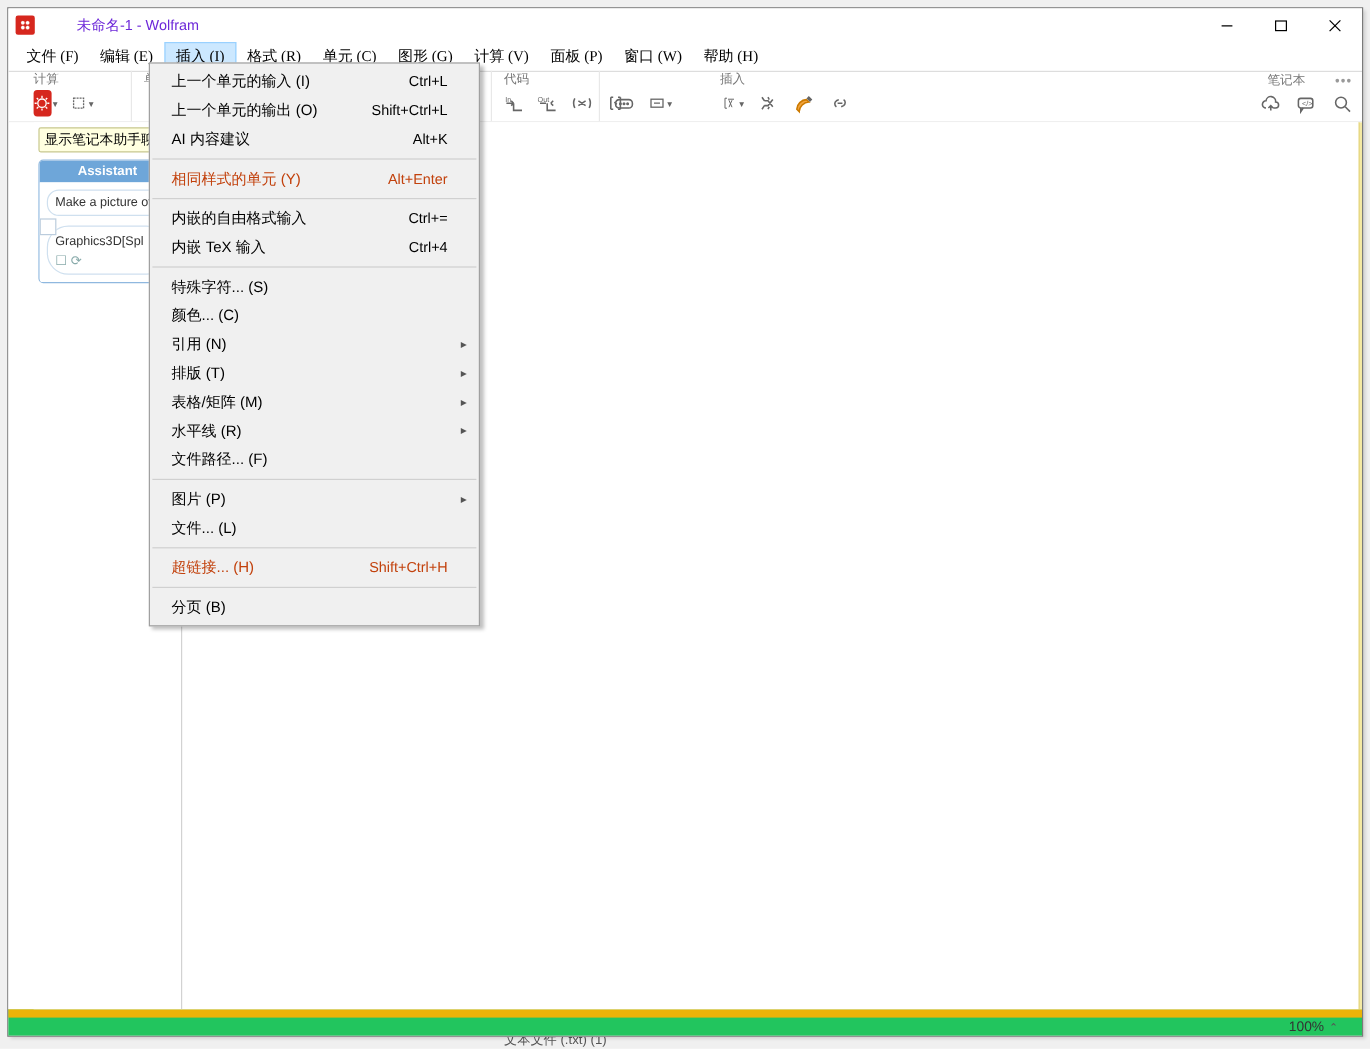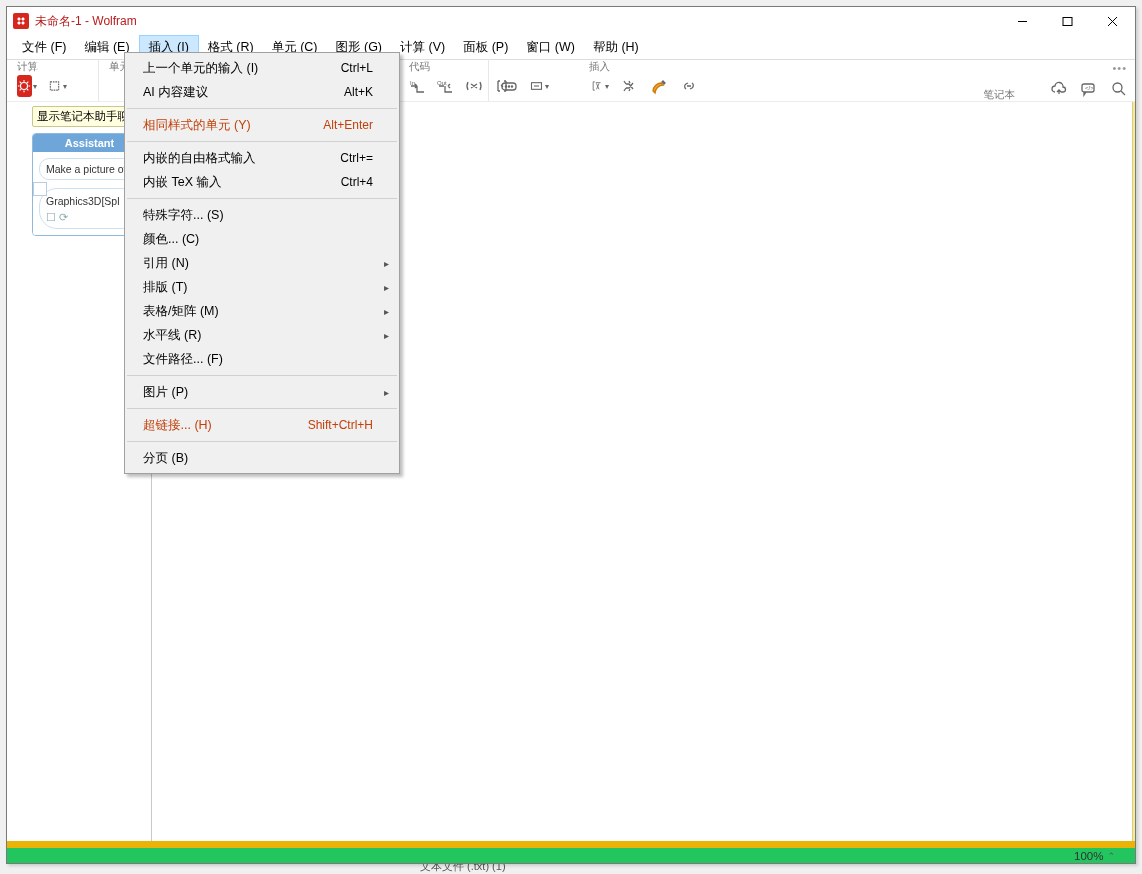--- a/index.html
+++ b/index.html
@@ -1,36 +1,36 @@
 <!DOCTYPE html>
 <html><head>
 <meta charset="utf-8">
 <style>
 * { margin:0; padding:0; box-sizing:border-box; font-family:"Microsoft YaHei","Segoe UI",sans-serif; }
 body { background:#f0f0f0; width:1142px; height:874px; overflow:hidden; position:relative; }
 .window { position:absolute; left:6px; top:6px; width:1130px; height:858px; background:#fff; border:1px solid #7a7a7a; box-shadow:2px 2px 3px rgba(0,0,0,.15); display:flex; flex-direction:column; }
 .titlebar { height:28px; display:flex; align-items:center; padding-left:6px; background:#fff; }
 .titlebar .logo { width:16px; height:16px; background:#d6271e; border-radius:2px; margin-right:6px; display:flex; align-items:center; justify-content:center; }
 .titlebar .logo::after { content:""; width:10px; height:10px; background:radial-gradient(circle at 3px 3px,#fff 1px,transparent 2px),radial-gradient(circle at 7px 3px,#fff 1px,transparent 2px),radial-gradient(circle at 3px 7px,#fff 1px,transparent 2px),radial-gradient(circle at 7px 7px,#fff 1px,transparent 2px); }
-.titlebar .title { font-size:12px; color:#b91c1c; flex:1; }
+.titlebar .title { font-size:12px; color:#6d28d9; flex:1;margin-left:29px; }
 .winbtns { display:flex; height:28px; }
 .winbtn { width:45px; display:flex; align-items:center; justify-content:center; font-size:13px; color:#000; }
 .menubar { height:25px; display:flex; align-items:stretch; padding-left:6px; background:#fff; border-bottom:1px solid #ddd; }
-.menuitem { padding:0 9px; display:flex; align-items:center; font-size:12.5px; color:#000; cursor:default; }
+.menuitem { padding:0 9px; display:flex; align-items:center; font-size:12.5px; color:#000; cursor:default;font-family:Liberation Serif, serif; }
 .menuitem.active { background:#cce8ff; border:1px solid #99d1ff; }
 .toolbar-row { height:42px; display:flex; align-items:flex-end; background:#fff; border-bottom:1px solid #ececec; position:relative; }
 .tool-group { display:flex; flex-direction:column; height:42px; padding:0 6px; border-right:1px solid #e8e8e8; }
 .tool-group .lbl { font-size:10.5px; color:#777; height:14px; line-height:14px; padding-left:4px;}
 .tool-group .icons { display:flex; align-items:center; height:26px; gap:10px; padding:0 4px;}
 .ticon { width:20px; height:20px; display:flex; align-items:center; justify-content:center; color:#555; }
 .ticon svg { width:18px; height:18px; stroke:#666; fill:none; stroke-width:1.3; }
 .ticon .dd { font-size:8px; margin-left:1px; color:#666;}
 .red-gear { width:22px; height:22px; background:#d6271e; border-radius:3px; display:flex; align-items:center; justify-content:center;}
 .red-gear svg { stroke:#fff; width:14px; height:14px;}
-.toolbar-right { position:absolute; right:6px; top:0; display:flex; flex-direction:row; align-items:flex-end; height:42px;}
+.toolbar-right { position:absolute; right:6px; top:0; display:flex; flex-direction:column; align-items:center; height:42px;}
 .toolbar-right .lbl { font-size:10.5px; color:#777; height:14px; padding-right:34px;}
 .toolbar-right .icons { display:flex; gap:10px; height:26px; align-items:center;}
 .more-dots { position:absolute; right:8px; top:2px; font-size:11px; color:#999; letter-spacing:1px;}
 .body-area { flex:1; display:flex; background:#fff; position:relative; min-height:0;padding-left:21px;}
 .sidebar { width:124px; border-right:1px solid #c8c8c8; background:#fff; display:flex; flex-direction:column;}
 .tooltip-banner { margin:4px 4px 6px 4px; background:#ffffe0; border:1px solid #c8c88e; font-size:11.5px; color:#000; padding:2px 4px; border-radius:2px;}
 .assist-card { margin:0 4px; border:1px solid #8fb8df; border-radius:4px; overflow:hidden;}
 .assist-head { background:#6ea6d9; color:#fff; font-size:11px; font-weight:bold; text-align:center; padding:3px 0;}
 .assist-body { padding:6px; background:#fff;}
 .assist-prompt { border:1px solid #cfe0ef; border-radius:10px; padding:4px 6px; font-size:10.5px; color:#333; margin-bottom:8px; white-space:nowrap; overflow:hidden;}
@@ -84,21 +84,21 @@
     <div class="menuitem">单元 (C)</div>
     <div class="menuitem">图形 (G)</div>
     <div class="menuitem">计算 (V)</div>
     <div class="menuitem">面板 (P)</div>
     <div class="menuitem">窗口 (W)</div>
     <div class="menuitem">帮助 (H)</div>
   </div>
 
   <div class="toolbar-row">
     <span class="more-dots">•••</span>
-    <div class="tool-group" style="width:92px;">
+    <div class="tool-group" style="width:92px;margin-left:11px;">
       <span class="lbl">计算</span>
       <div class="icons">
         <span class="ticon">
             <span class="red-gear">
               <svg viewBox="0 0 16 16">
                 <circle cx="8" cy="8" r="4"></circle>
                 <path d="M8 1v2M8 13v2M1 8h2M13 8h2M3 3l1.5 1.5M11.5 11.5L13 13M3 13l1.5-1.5M11.5 4.5L13 3"></path>
               </svg>
             </span>
             <span class="dd">▾</span>
@@ -239,20 +239,24 @@
     <span class="chev">⌃</span>
   </div>
 </div>
 
 <div class="dropdown" id="dropdown">
     <div class="dd-item">
       <span>上一个单元的输入 (I)</span>
       <span class="shortcut">Ctrl+L</span>
     </div>
     <div class="dd-item">
+      <span>上一个单元的输出 (O)</span>
+      <span class="shortcut">Shift+Ctrl+L</span>
+    </div>
+    <div class="dd-item">
       <span>AI 内容建议</span>
       <span class="shortcut">Alt+K</span>
     </div>
     <div class="dd-sep"></div>
     <div class="dd-item disabled">
       <span>相同样式的单元 (Y)</span>
       <span class="shortcut">Alt+Enter</span>
     </div>
     <div class="dd-sep"></div>
     <div class="dd-item">
@@ -287,20 +291,23 @@
       <span class="arrow">▸</span>
     </div>
     <div class="dd-item">
       <span>文件路径... (F)</span>
     </div>
     <div class="dd-sep"></div>
     <div class="dd-item">
       <span>图片 (P)</span>
       <span class="arrow">▸</span>
     </div>
+    <div class="dd-item">
+      <span>文件... (L)</span>
+    </div>
     <div class="dd-sep"></div>
     <div class="dd-item disabled">
       <span>超链接... (H)</span>
       <span class="shortcut">Shift+Ctrl+H</span>
     </div>
     <div class="dd-sep"></div>
     <div class="dd-item">
       <span>分页 (B)</span>
     </div>
   </div>

